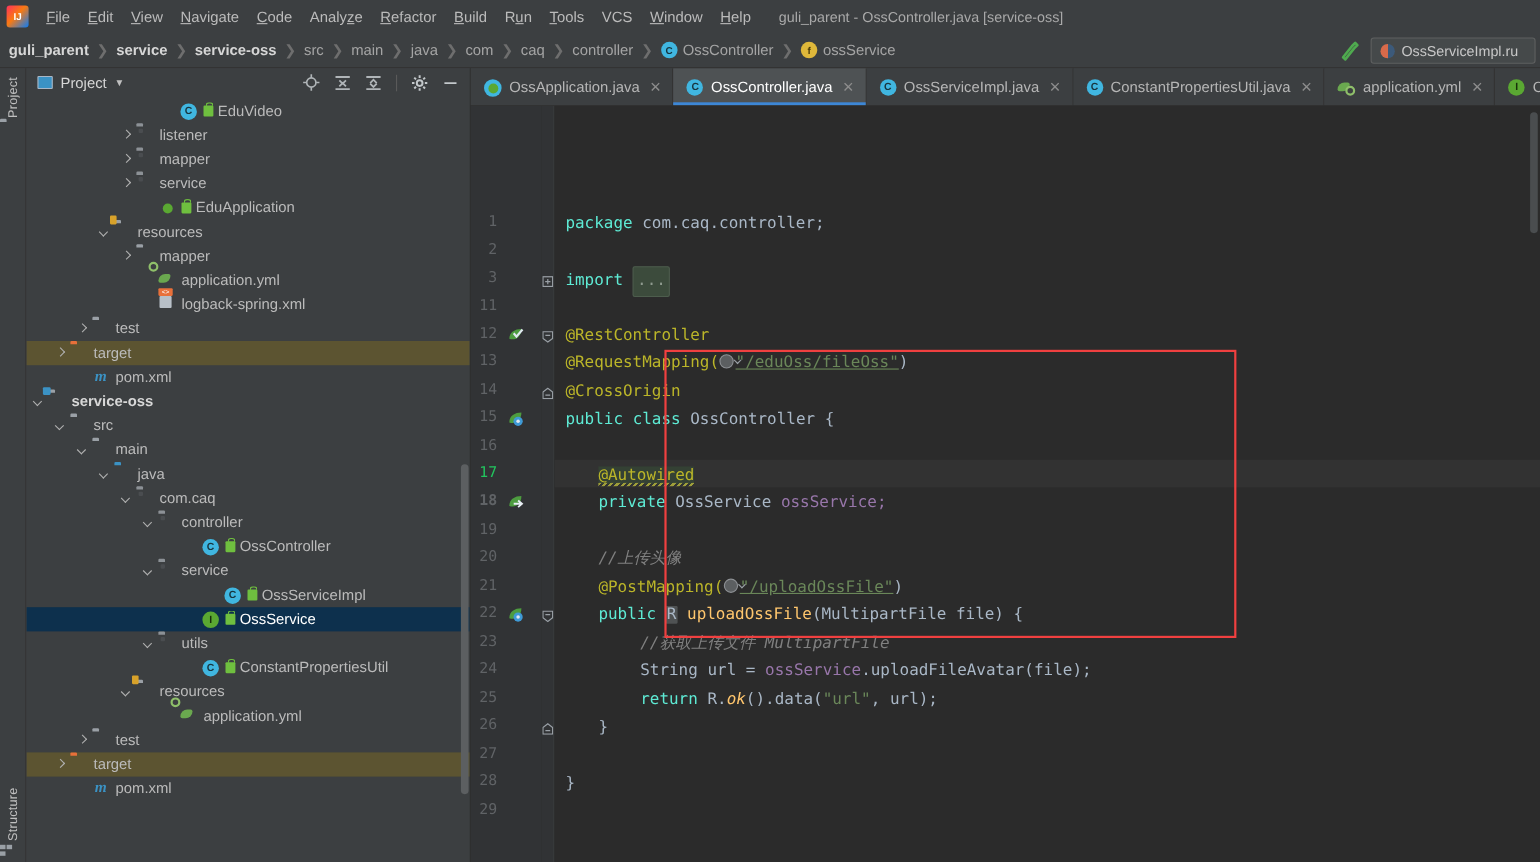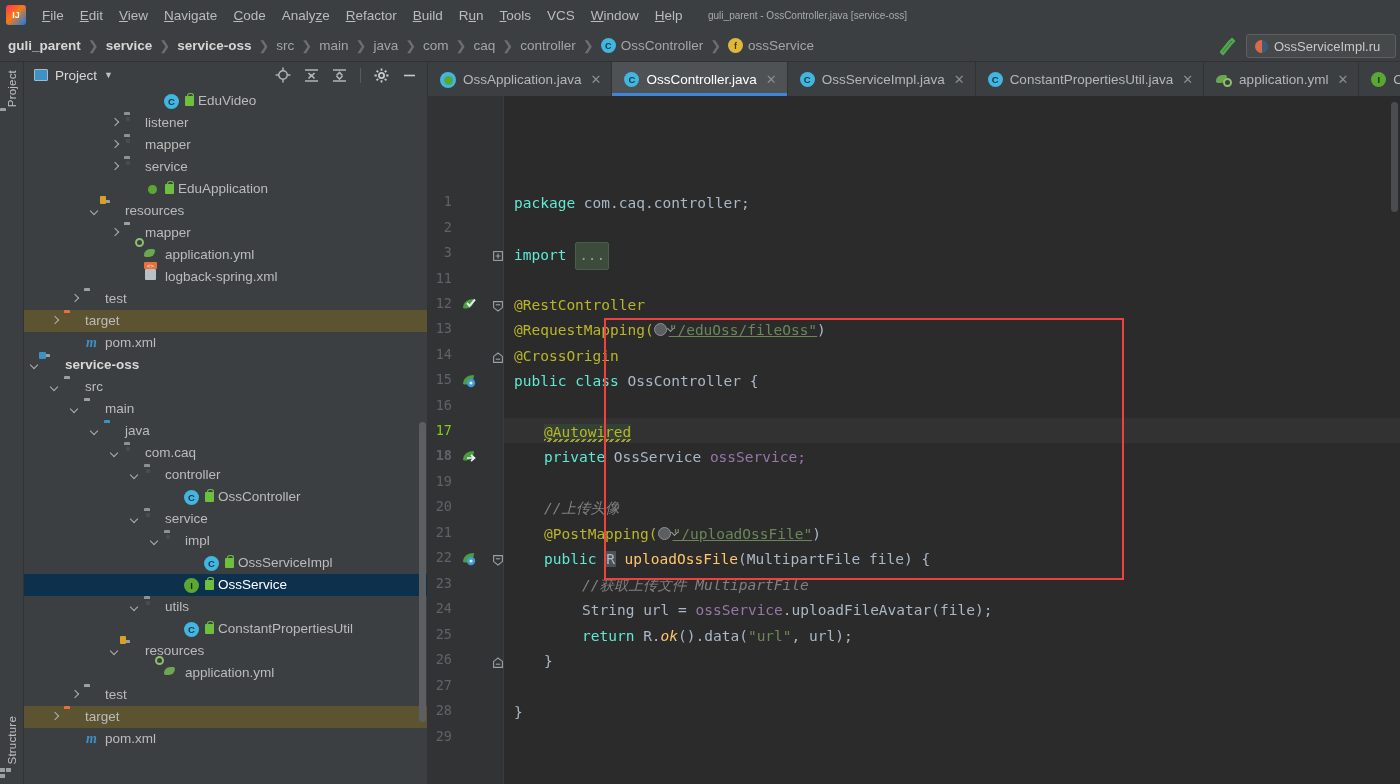--- a/index.html
+++ b/index.html
@@ -11,21 +11,21 @@
   
   .menubar { height:30px; background:#3c3f41; display:flex; align-items:center; padding-left:6px; position:relative; }
   .ij-logo { width:20px; height:20px; margin-right:8px; border-radius:3px;
              background:linear-gradient(135deg,#fe315d 0%,#f97a12 45%,#087cfa 100%);
              position:relative; }
   .ij-logo::after { content:"IJ"; position:absolute; left:0; top:0; width:100%; height:100%;
              display:flex; align-items:center; justify-content:center; font-size:9px; font-weight:bold; color:#fff; }
   .menuitem { padding:4px 8px; color:#bbbbbb; font-size:13.5px; cursor:default; white-space:nowrap; }
   .menuitem u { text-decoration:underline; }
   .wintitle { position:absolute; left:708px; top:0; height:30px; display:flex; align-items:center;
-              color:#a9a9a9; font-size:10px; }
+              color:#a9a9a9; font-size:13px; }
 
   
   .navbar { height:32px; background:#3c3f41; display:flex; align-items:center; padding-left:8px;
             position:relative; border-bottom:1px solid #323232; }
   .crumb { display:flex; align-items:center; color:#a4a4a4; font-size:13.5px; white-space:nowrap; }
   .crumb.bold { color:#d6d6d6; font-weight:bold; }
   .sep { color:#6e6e6e; margin:0 7px; font-size:13px; }
   .cicon { width:15px; height:15px; border-radius:50%; margin-right:5px; display:inline-flex;
            align-items:center; justify-content:center; font-size:9px; font-weight:bold; color:#2b2b2b; }
   .cicon.c { background:#40b6e0; color:#14343f; }
@@ -120,21 +120,21 @@
   .tab .xx { margin-left:9px; color:#8d8d8d; font-size:13px; line-height:1; }
 
   .codewrap { flex:1; display:flex; position:relative; overflow:hidden; background:#2b2b2b; }
   .gutter { width:64px; background:#313335; position:relative; flex:none; }
   .foldstrip { width:12px; background:#313335; position:relative; flex:none; border-right:1px solid #3a3c3e; }
   .code { flex:1; position:relative; background:#2b2b2b; overflow:hidden;
           font-family:"DejaVu Sans Mono", monospace; font-size:14.5px; }
 
   .ln { position:absolute; right:40px; color:#606366; font-size:13.5px;
         font-family:"DejaVu Sans Mono", monospace; text-align:right; width:28px; }
-  .ln.cur { color:#84cc16; }
+  .ln.cur { color:#22c55e; }
   .gic { position:absolute; left:32px; width:17px; height:17px; }
   .bulb { position:absolute; left:80px; width:14px; height:16px; }
 
   .cl { position:absolute; left:10px; white-space:pre; color:#a9b7c6; line-height:25.5px; }
   .kw   { color:#5eead4; }
   .anno { color:#bbb529; }
   .str  { color:#6a8759; }
   .cmt  { color:#808080; font-style:italic; }
   .fld  { color:#a9b7c6; }
   .mth  { color:#ffc66d; }
@@ -428,26 +428,20 @@
             <span class="i-lock"></span>
             <span class="lbl">OssController</span>
           </div>
           <div class="row">
             <span style="width: 106px; flex: 0 0 auto;"></span>
             <span class="arrow d"></span>
             <span class="ico"><span class="i-folder pkg"></span></span>
             <span class="lbl">service</span>
           </div>
           <div class="row">
-            <span style="width: 126px; flex: 0 0 auto;"></span>
-            <span class="arrow d"></span>
-            <span class="ico"><span class="i-folder pkg"></span></span>
-            <span class="lbl">impl</span>
-          </div>
-          <div class="row">
             <span style="width: 166px; flex: 0 0 auto;"></span>
             <span class="arrow"></span>
             <span class="ico">
               <span class="i-class">C</span>
             </span>
             <span class="i-lock"></span>
             <span class="lbl">OssServiceImpl</span>
           </div>
           <div class="row sel">
             <span style="width: 146px; flex: 0 0 auto;"></span>

